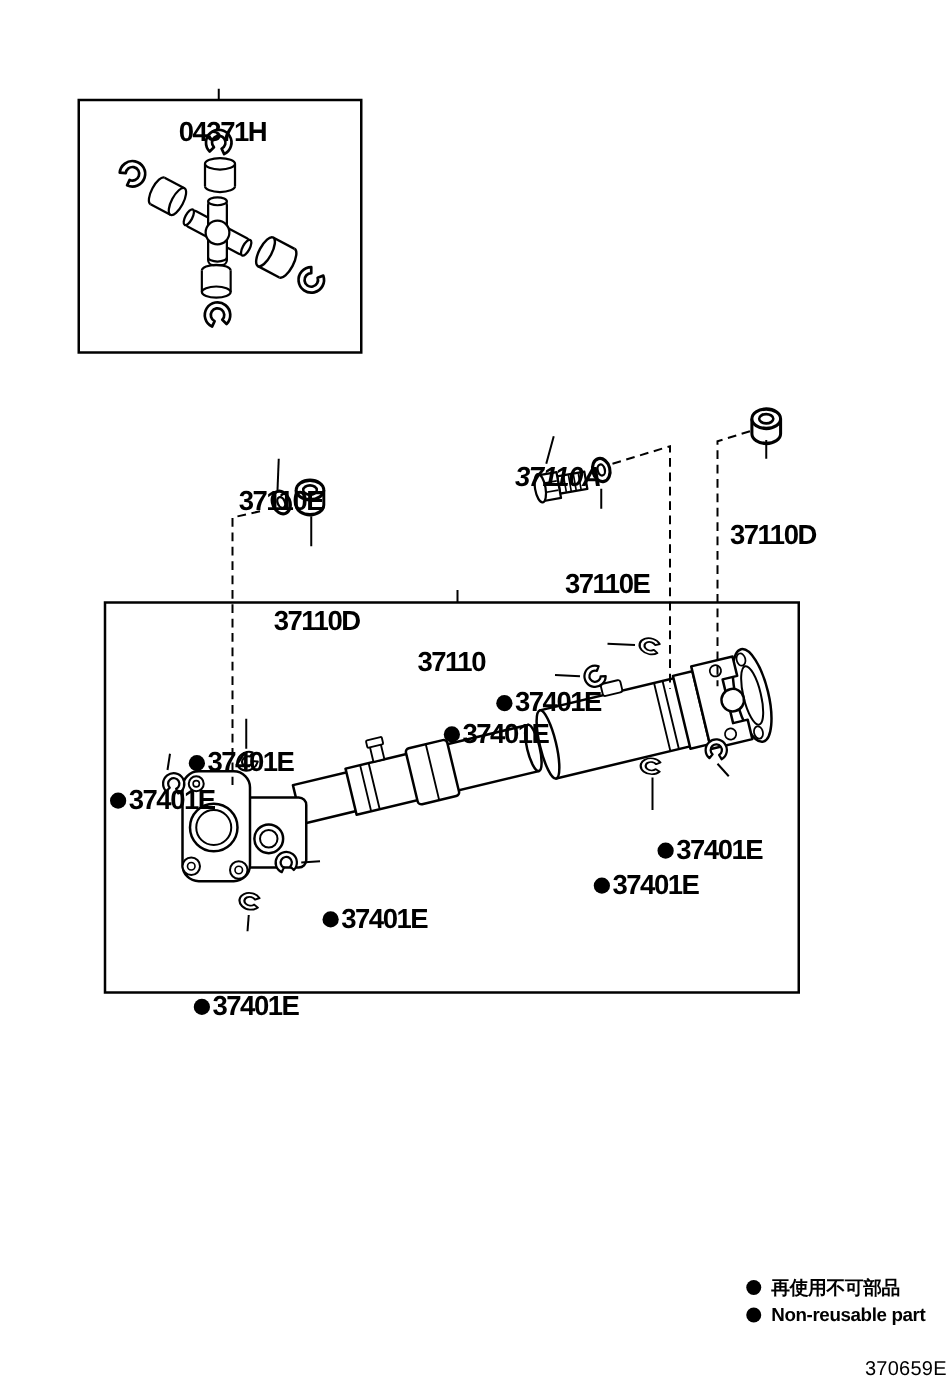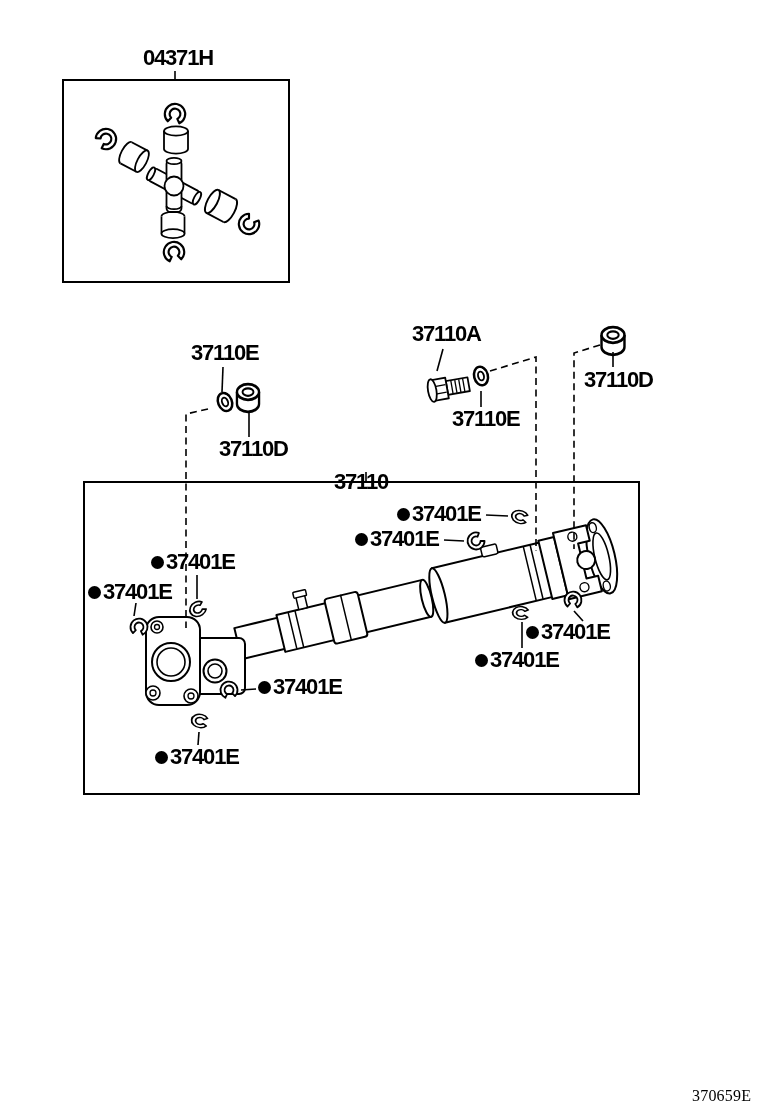--- a/index.html
+++ b/index.html
@@ -1,27 +1,27 @@
 <!DOCTYPE html>
 <html><head>
 <meta charset="utf-8">
 <style>
   html,body{margin:0;padding:0;background:#fff;}
   .page{position:relative;width:760px;height:1112px;background:#ffffff;overflow:hidden;
         font-family:"Liberation Sans",sans-serif;color:#000;}
   svg{position:absolute;left:0;top:0;}
   .plabel{position:absolute;display:flex;align-items:center;gap:2px;white-space:nowrap;
-          font-weight:bold;font-size:22px;line-height:22px;letter-spacing:-1.2px;color:#000;}
+          font-weight:bold;font-size:22px;line-height:22px;letter-spacing:-1.2px;color:#000;margin-top:48px;}
   .dot{width:13px;height:13px;border-radius:50%;background:#000;flex:none;}
   .legend{position:absolute;left:597px;top:1019px;}
   .legend-row{display:flex;align-items:center;gap:8px;height:22px;
               font-weight:bold;font-size:15px;letter-spacing:-0.3px;white-space:nowrap;}
   .legend-row .dot{width:12px;height:12px;}
   .code{position:absolute;left:692px;top:1087px;font-size:16px;font-weight:normal;
-        letter-spacing:0.2px;font-family:Liberation Serif, serif;}
+        letter-spacing:0.2px;}
 </style>
 </head>
 <body>
 
 <div class="page">
 
 <svg width="760" height="1112" viewBox="0 0 760 1112">
   <defs>
     <g id="snapring">
       <path d="M 7,-4.9 A 8.5,8.5 0 1 0 7,4.9 L 3.7,2.6 A 4.5,4.5 0 1 1 3.7,-2.6 Z" fill="#fff" stroke="#000" stroke-width="1.8" stroke-linejoin="round"></path>
@@ -177,21 +177,21 @@
 </div>
 
 <div class="plabel" style="left:219px;top:438px;">
   <span>37110D</span>
 </div>
 
 <div class="plabel" style="left:334px;top:471px;">
   <span>37110</span>
 </div>
 
-<div class="plabel" style="left:412px;top:323px;">
+<div class="plabel" style="left:412px;top:323px;font-style:italic;">
   <span>37110A</span>
 </div>
 
 <div class="plabel" style="left:452px;top:408px;">
   <span>37110E</span>
 </div>
 
 <div class="plabel" style="left:584px;top:369px;">
   <span>37110D</span>
 </div>
@@ -229,16 +229,26 @@
 <div class="plabel" style="left:475px;top:649px;">
   <span class="dot"></span>
   <span>37401E</span>
 </div>
 
 <div class="plabel" style="left:526px;top:621px;">
   <span class="dot"></span>
   <span>37401E</span>
 </div>
 
+<div class="legend">
+  <div class="legend-row">
+    <span class="dot"></span>
+    <span>再使用不可部品</span>
+  </div>
+  <div class="legend-row">
+    <span class="dot"></span>
+    <span>Non-reusable part</span>
+  </div>
+</div>
 
 <div class="code">370659E</div>
 
 </div>
 
 </body></html>

